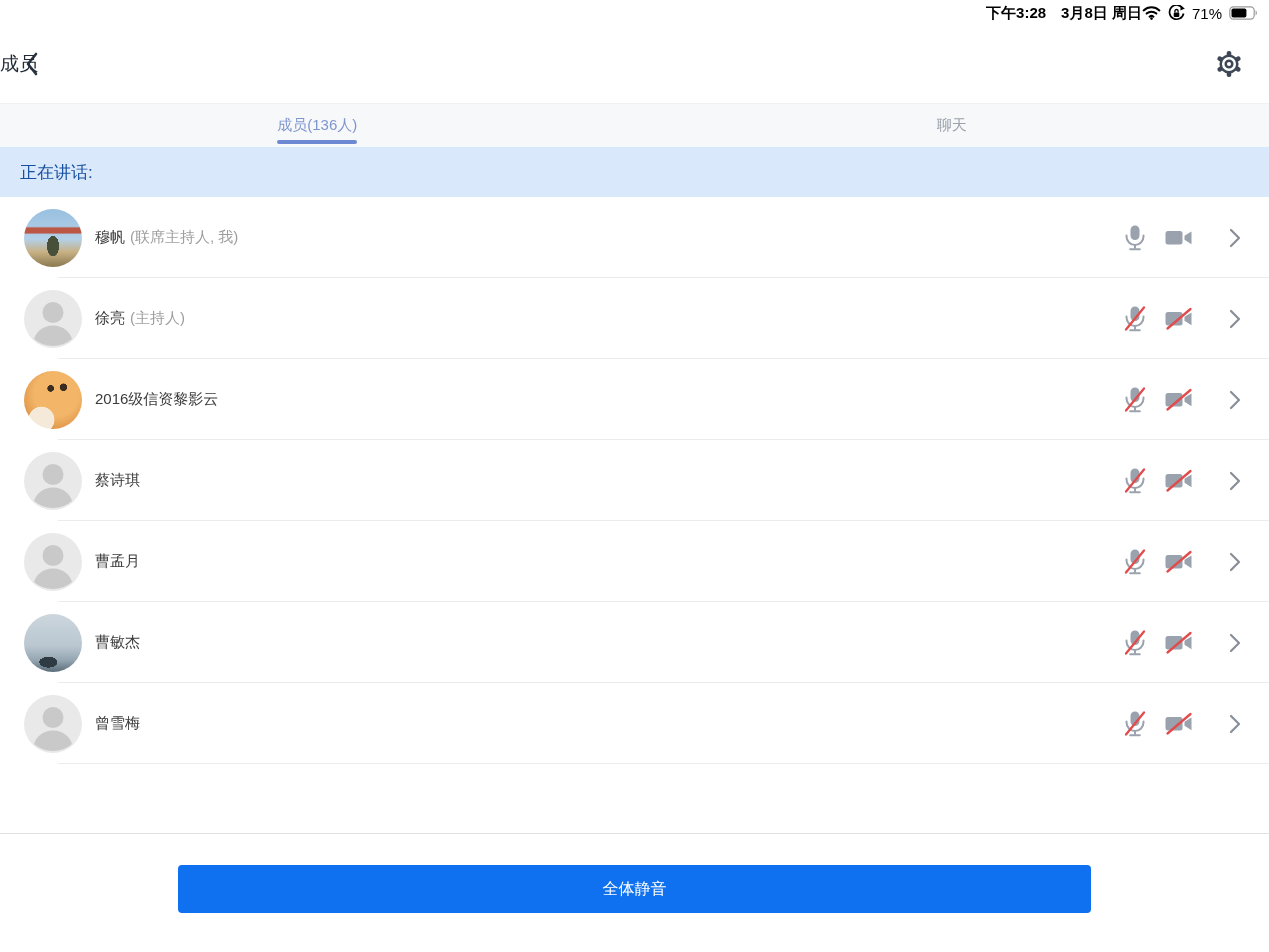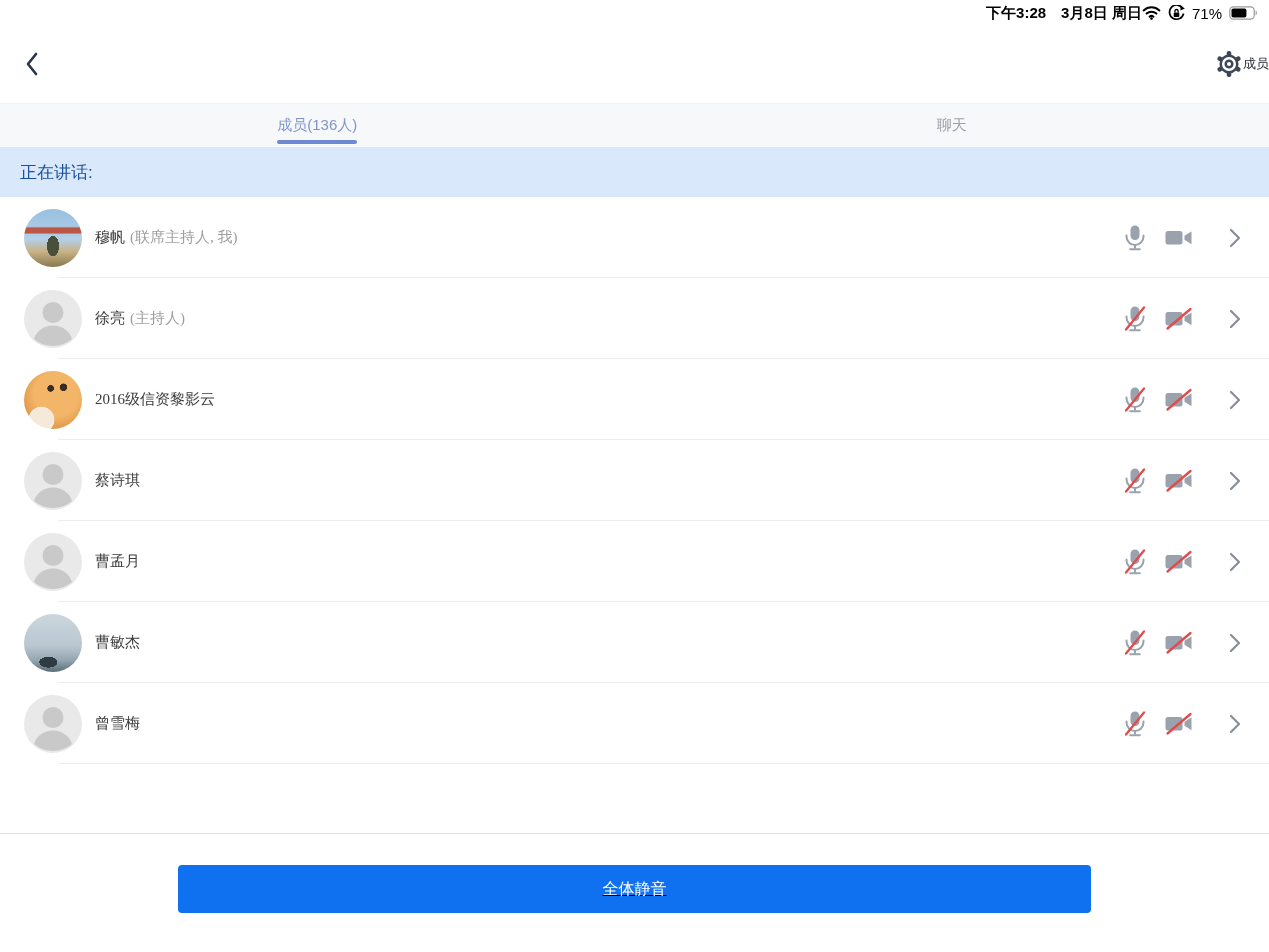--- a/index.html
+++ b/index.html
@@ -11,36 +11,36 @@
   
   .status-bar{height:24px;display:flex;justify-content:flex-end;align-items:center;
     padding:2px 11px 0;box-sizing:border-box;font-size:15px;font-weight:700;color:#000;}
   .sb-left{display:flex;gap:15px;}
   .sb-right{display:flex;align-items:center;gap:7px;font-weight:400;}
   
   .header{height:79px;position:relative;background:#fff;}
   .back-button{position:absolute;left:24px;top:50%;transform:translateY(-50%);cursor:pointer;
     background:none;border:none;padding:0;display:flex;}
   .page-title{position:absolute;left:0;right:0;top:50%;transform:translateY(-50%);
-    text-align:right;font-size:13px;font-weight:500;color:#232b37;}
+    text-align:left;font-size:19px;font-weight:500;color:#232b37;}
   .settings-button{position:absolute;right:25px;top:50%;transform:translateY(-50%);cursor:pointer;
     background:none;border:none;padding:0;display:flex;}
   
   .tab-bar{height:44px;background:#f7f8fa;display:flex;border-top:1px solid #f0f1f3;box-sizing:border-box;}
   .tab{flex:1;display:flex;align-items:center;justify-content:center;position:relative;
     font-size:15px;color:#9ba1ab;cursor:pointer;}
   .tab.active{color:var(--tab-active-text,#7e95ce);}
   .tab .underline{display:none;}
   .tab.active .underline{display:block;position:absolute;bottom:3px;left:50%;transform:translateX(-50%);
     width:80px;height:4px;border-radius:2px;background:var(--tab-underline,#6d89d3);}
   
   .speaking-banner{height:50px;background:var(--banner-bg,#d9e8fb);display:flex;align-items:center;
     padding:0 20px;font-size:17px;color:var(--banner-text,#17509f);}
   
-  .member-list{height:636px;overflow:hidden;background:#fff;font-family:Liberation Serif, serif;}
+  .member-list{height:636px;overflow:hidden;background:#fff;}
   .member-row{height:81px;display:flex;align-items:center;padding-left:24px;position:relative;
     box-sizing:border-box;cursor:pointer;}
   .member-row::after{content:"";position:absolute;left:58px;right:0;bottom:0;height:1px;background:#ececec;}
   .avatar{width:58px;height:58px;border-radius:50%;overflow:hidden;background:#e9e9e9;
     flex-shrink:0;position:relative;}
   .avatar svg.person{display:none;position:absolute;left:0;top:0;}
   .avatar.avatar-default svg.person{display:block;}
   .avatar.avatar-photo-bridge{background:
     linear-gradient(180deg, rgba(0,0,0,0) 30%, rgba(189,71,46,.88) 33%, rgba(189,71,46,.88) 41%, rgba(0,0,0,0) 44%),
     radial-gradient(ellipse 10px 17px at 50% 64%, #49503a 0 60%, rgba(0,0,0,0) 61%),
@@ -58,21 +58,21 @@
     linear-gradient(180deg,#ccd6dd 0%,#bac7d1 55%,#93a5b1 80%,#5b6d78 100%);}
   .member-info{margin-left:13px;font-size:15px;color:#3b3b3b;display:flex;align-items:baseline;gap:5px;white-space:nowrap;}
   .member-role{color:#9e9e9e;}
   .row-icons{margin-left:auto;display:flex;align-items:center;padding-right:27px;}
   .mic-icon{margin-right:17px;}
   .cam-icon{margin-right:34px;}
   .slash{display:none;}
   .muted .slash{display:initial;}
   
   .footer{height:110px;border-top:1px solid #e2e2e2;background:#fff;}
-  .footer-buttons{display:flex;gap:17px;padding:31px 178px 13px;text-decoration:underline;}
+  .footer-buttons{display:flex;gap:17px;padding:31px 178px 13px;}
   .btn{flex:1;height:48px;border-radius:4px;font-size:16px;display:flex;align-items:center;
     justify-content:center;cursor:pointer;font-family:inherit;}
   .btn-primary{background:var(--primary-blue,#0f70f0);color:#fff;border:none;}
   .btn-outline{background:#fff;border:1px solid #a8a8a8;color:#333;}
 </style>
 </head>
 <body>
 
 <div class="status-bar">
   <div class="sb-left">

